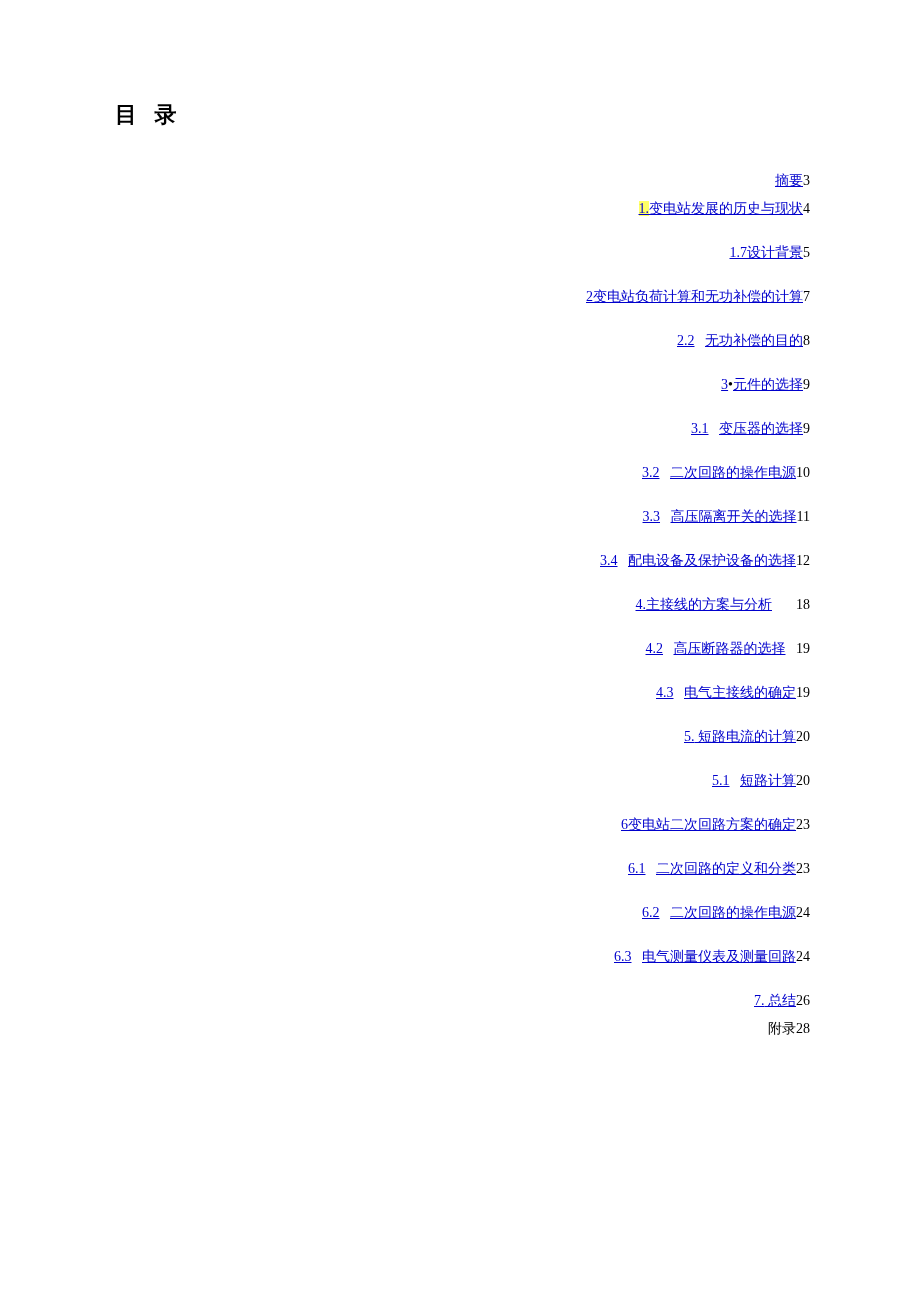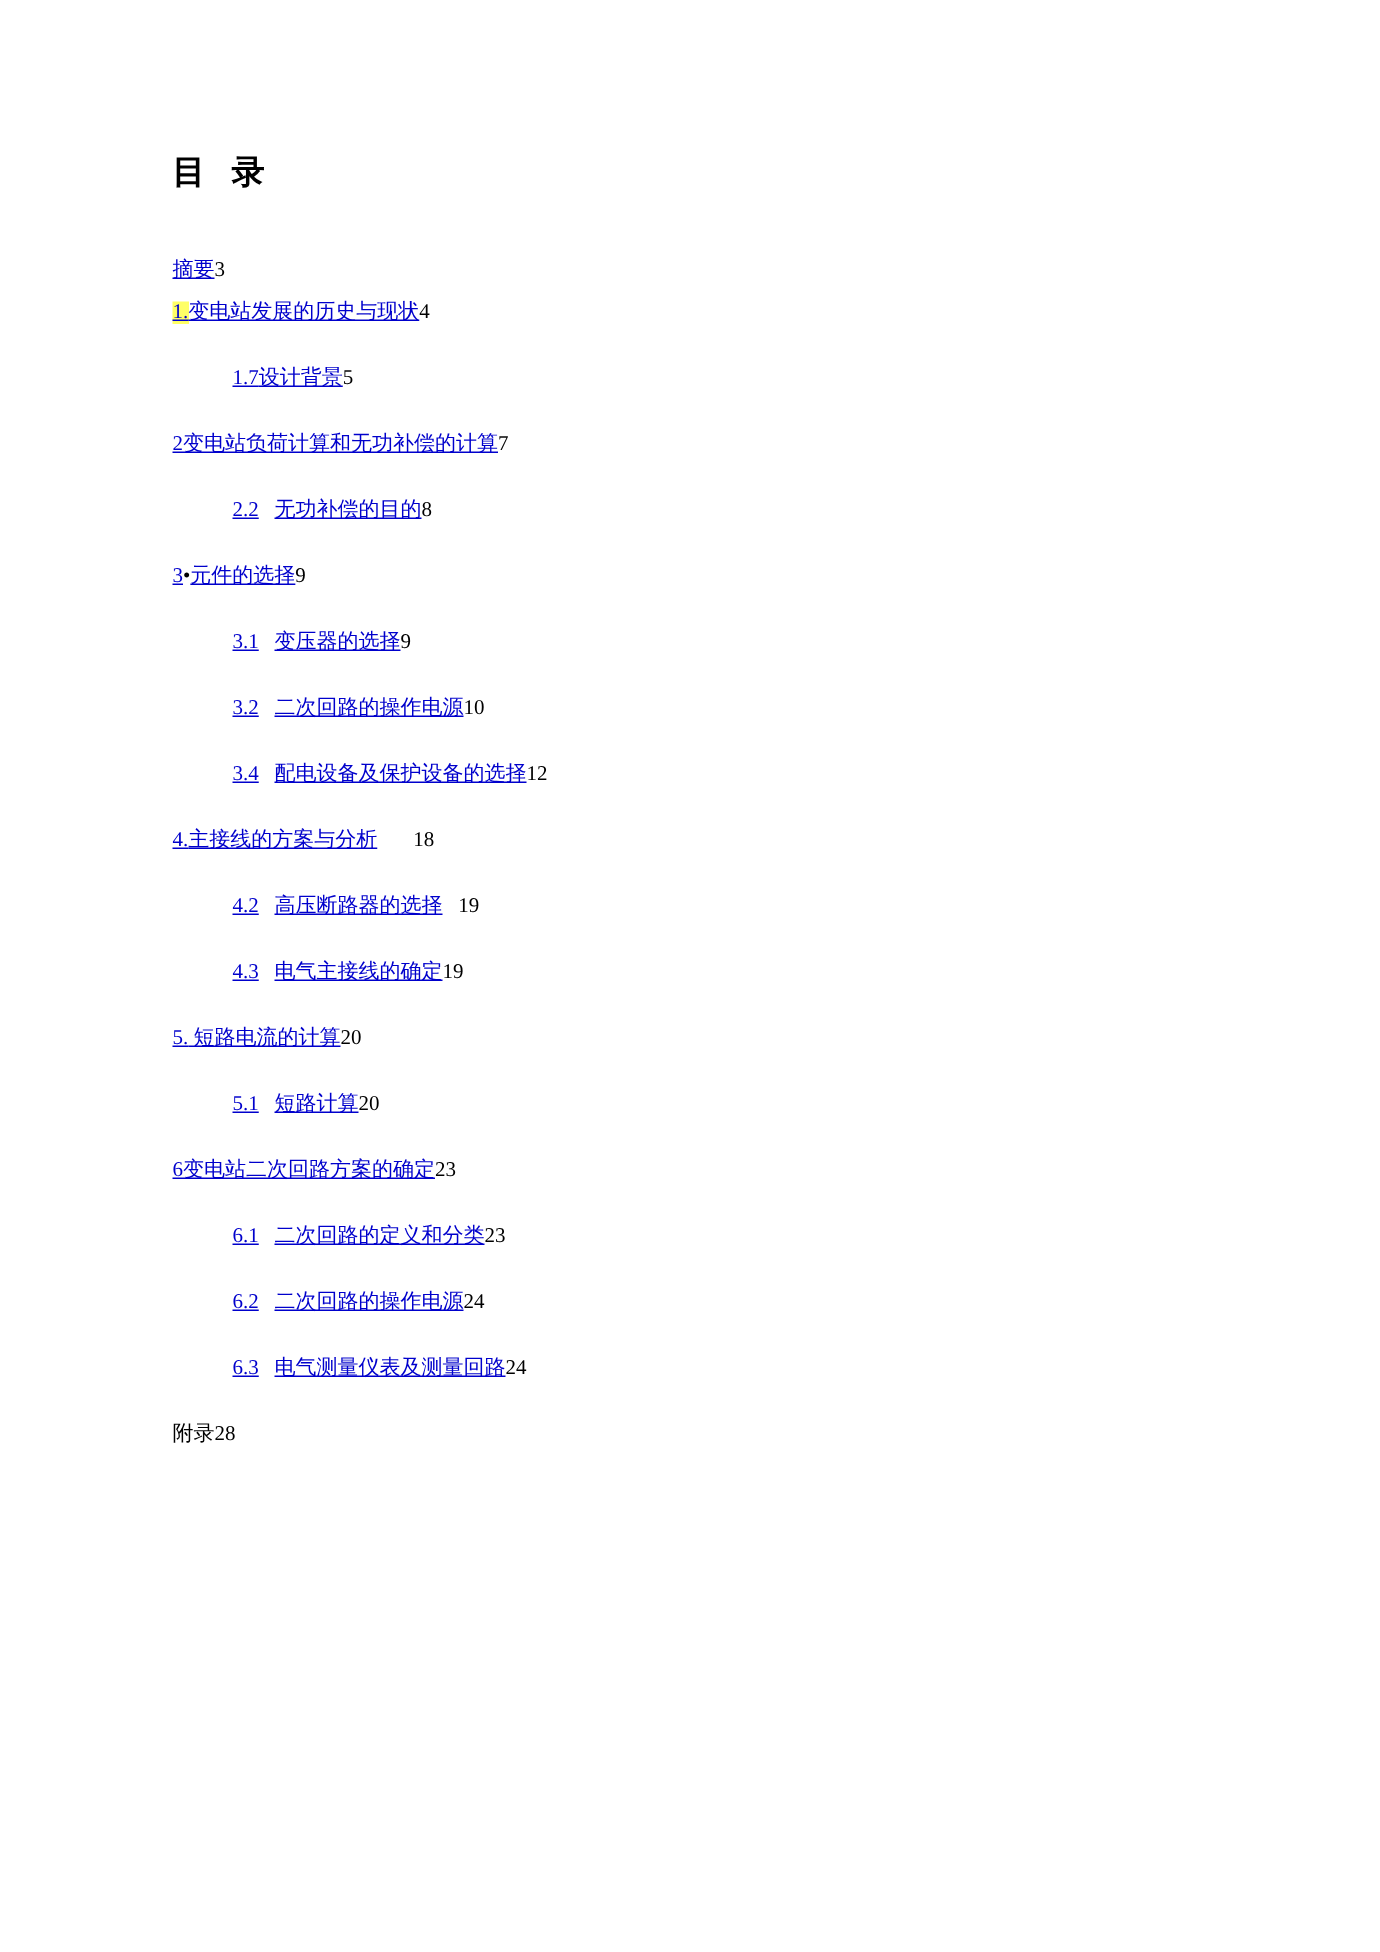--- a/index.html
+++ b/index.html
@@ -16,20 +16,21 @@
   }
   .title {
     font-size: 22px;
     letter-spacing: 6px;
     margin: 0 0 40px 0;
     font-weight: bold;
   }
   .entry {
     margin: 0 0 6px 0;
     line-height: 22px;
+    text-align: right;
   }
   .entry.spaced {
     margin-top: 22px;
     margin-bottom: 22px;
   }
   .indent {
     padding-left: 40px;
   }
   .link {
     color: #0000cc;
@@ -85,20 +86,23 @@
   </div>
 
   <div class="entry indent spaced">
     <span class="link">3.1</span>&nbsp;&nbsp;&nbsp;<span class="link">变压器的选择</span><span class="page-num">9</span>
   </div>
 
   <div class="entry indent spaced">
     <span class="link">3.2</span>&nbsp;&nbsp;&nbsp;<span class="link">二次回路的操作电源</span><span class="page-num">10</span>
   </div>
 
+  <div class="entry indent spaced">
+    <span class="link">3.3</span>&nbsp;&nbsp;&nbsp;<span class="link">高压隔离开关的选择</span><span class="page-num">11</span>
+  </div>
 
   <div class="entry indent spaced">
     <span class="link">3.4</span>&nbsp;&nbsp;&nbsp;<span class="link">配电设备及保护设备的选择</span><span class="page-num">12</span>
   </div>
 
   <div class="entry">
     <span class="link"><span>4.</span><span>主接线的方案与分析</span></span><span class="gap-right"></span><span class="page-num">18</span>
   </div>
 
 
@@ -127,18 +131,21 @@
   </div>
 
   <div class="entry indent spaced">
     <span class="link">6.2</span>&nbsp;&nbsp;&nbsp;<span class="link">二次回路的操作电源</span><span class="page-num">24</span>
   </div>
 
   <div class="entry indent spaced">
     <span class="link">6.3</span>&nbsp;&nbsp;&nbsp;<span class="link">电气测量仪表及测量回路</span><span class="page-num">24</span>
   </div>
 
+  <div class="entry">
+    <span class="link"><span>7.</span><span> 总结</span></span><span class="page-num">26</span>
+  </div>
 
   <div class="entry">
     <span class="plain">附录</span><span class="page-num">28</span>
   </div>
 
 </div>
 
 </body></html>

